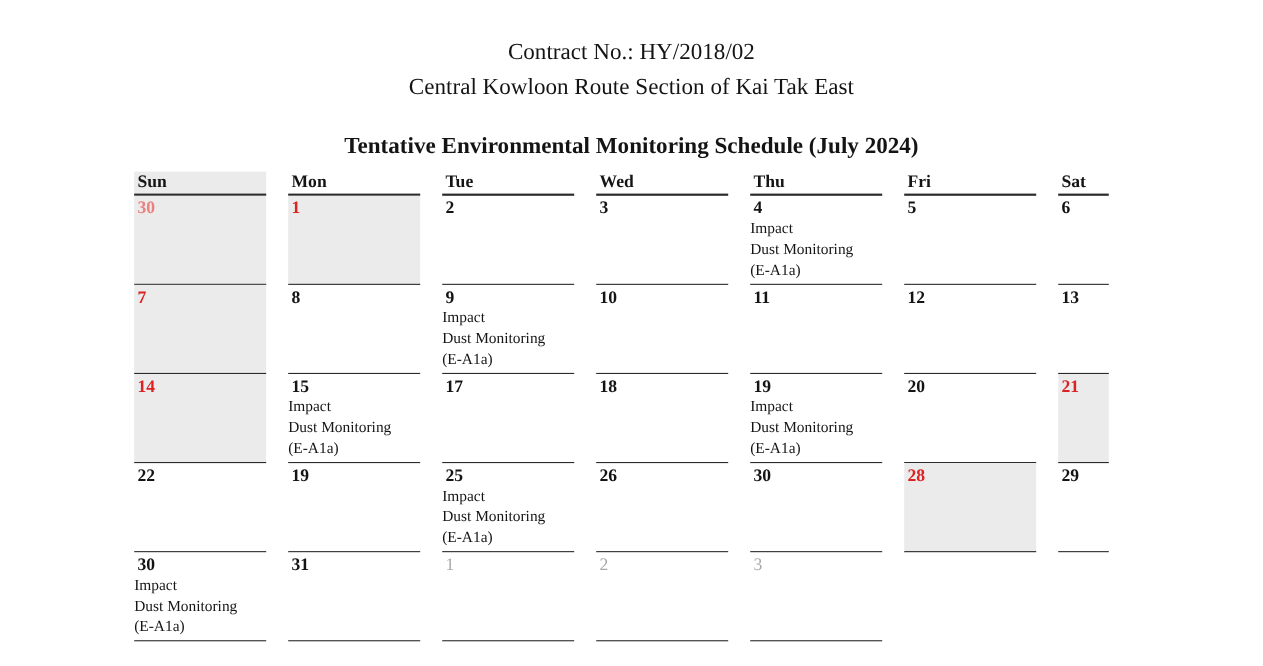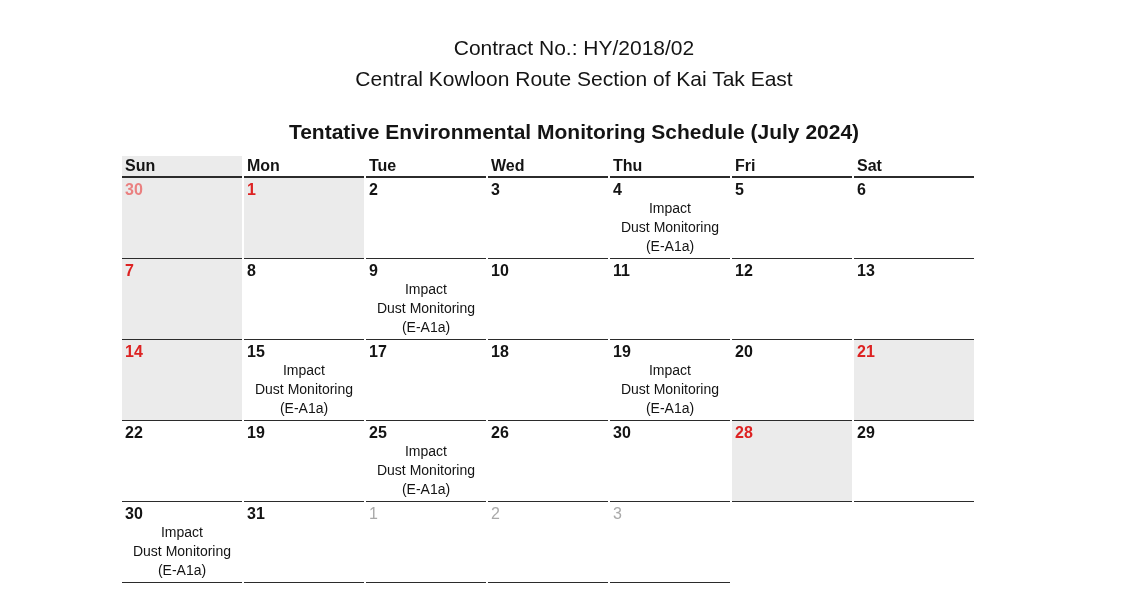--- a/index.html
+++ b/index.html
@@ -1,21 +1,21 @@
 <!DOCTYPE html>
 <html style="--shaded: #ebebeb; --red: #dd2222; --fadedred: #ea8080; --adjgrey: #a9a9a9; --text: #141414; --line: #2b2b2b;"><head>
 <meta charset="utf-8">
 <style>
   html, body { margin: 0; padding: 0; background: #ffffff; }
   .page {
     position: relative;
     width: 1008px;
     height: 605px;
     background: #ffffff;
-    font-family: Liberation Sans, sans-serif;
+    font-family: Liberation Serif, serif;
     color: var(--text, #141414);
     overflow: hidden;
   }
   .titles {
     position: absolute;
     left: 124px;
     top: 32px;
     width: 900px;
     text-align: center;
   }
@@ -31,21 +31,21 @@
     white-space: nowrap;
   }
   .calendar {
     position: absolute;
     left: 122px;
     top: 156px;
     width: 900px;
     display: grid;
     grid-template-columns: repeat(7, 120px);
     grid-template-rows: 22px repeat(5, 81px);
-    column-gap: 2px;
+    column-gap: 20px;
   }
   .hcell {
     font-weight: bold;
     font-size: 16px;
     line-height: 19px;
     padding-left: 3px;
     border-bottom: 2.5px solid var(--line, #1a1a1a);
     box-sizing: border-box;
   }
   .cell {
@@ -58,21 +58,20 @@
   .daynum {
     display: block;
     font-weight: bold;
     line-height: 17px;
     padding: 3px 0 0 3px;
   }
   .cell.red .daynum { color: var(--red, #dd2222); }
   .cell.prev-sunday .daynum { color: var(--fadedred, #ea8080); }
   .cell.next-month .daynum { color: var(--adjgrey, #a9a9a9); font-weight: normal; }
   .event {
-    text-align: center;
     font-size: 14px;
     line-height: 19px;
     margin-top: 1px;
   }
 </style>
 </head>
 <body>
 
 <div class="page">
   <header class="titles">

